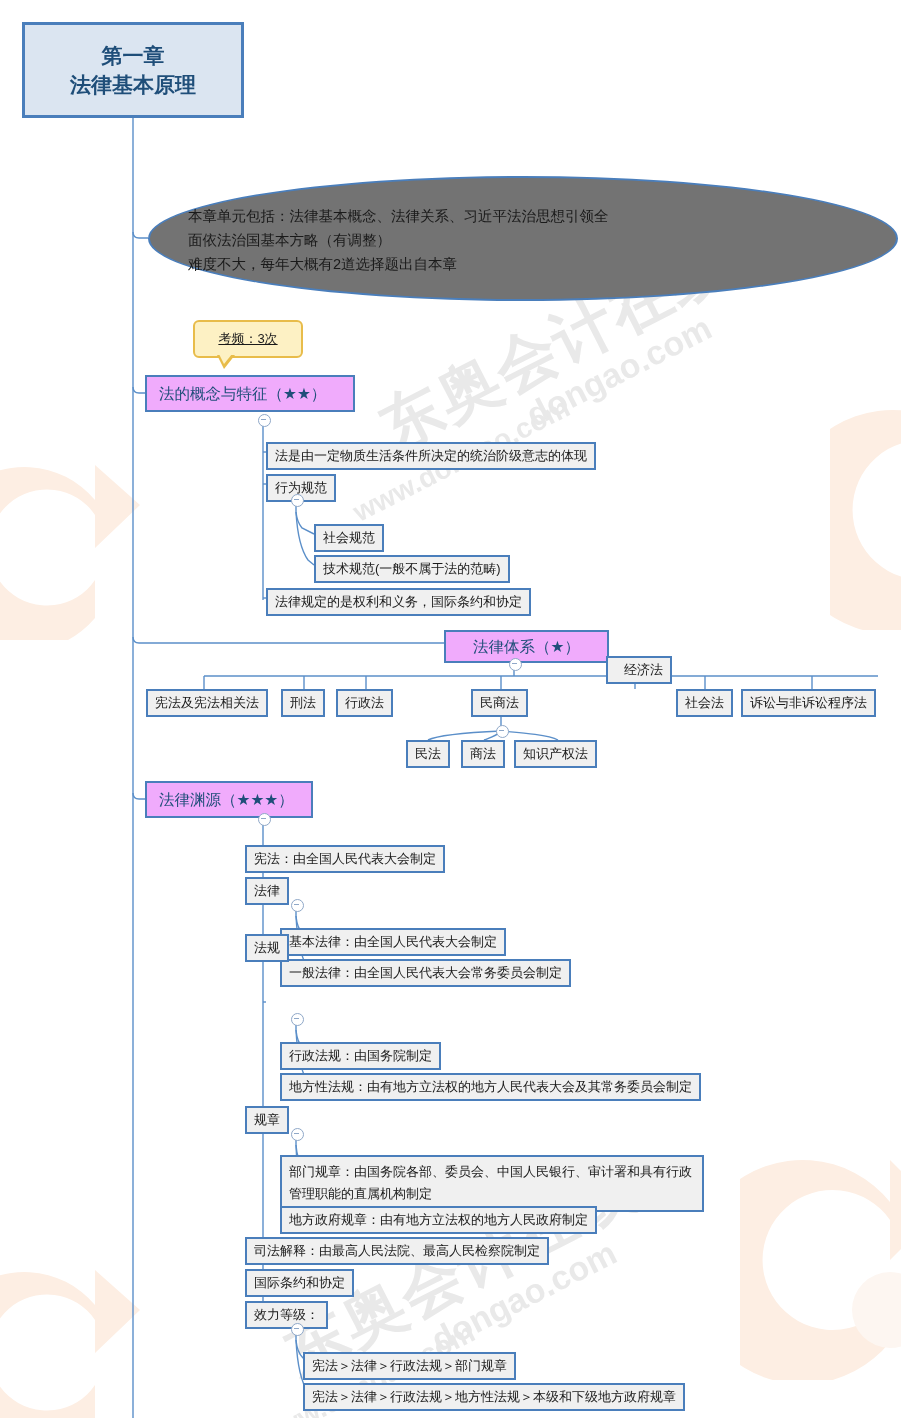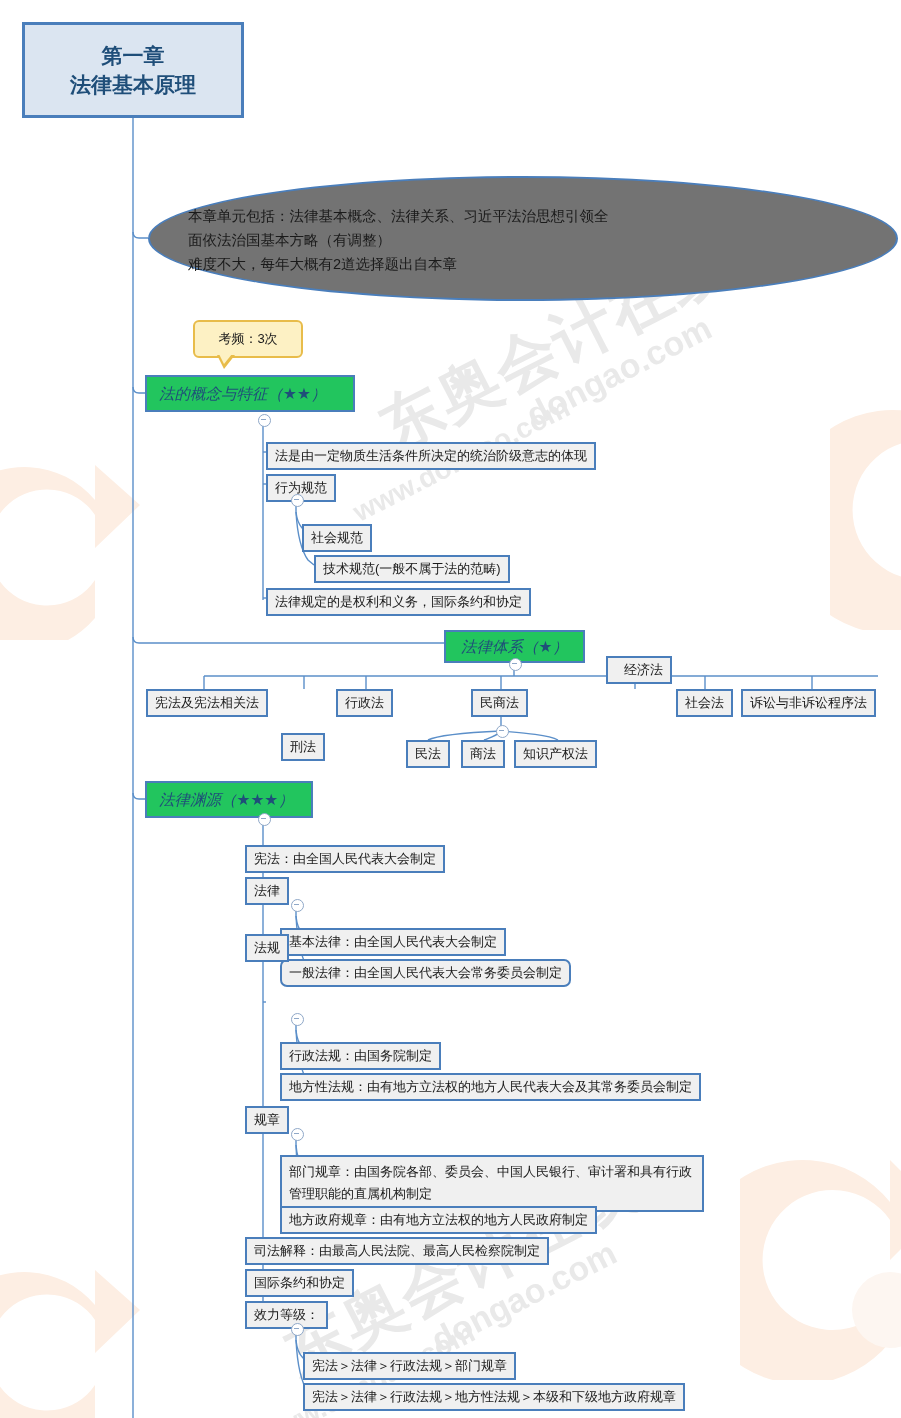--- a/index.html
+++ b/index.html
@@ -15,42 +15,42 @@
 
   
   #wires{position:absolute;left:0;top:0;width:901px;height:1418px;z-index:1;}
 
   
   .node{position:absolute;z-index:3;box-sizing:border-box;
         border:2px solid #4a7ebb;background:#f0f0f0;color:#1a1a1a;
         display:flex;align-items:center;
         font-size:13px;line-height:17px;white-space:nowrap;
         padding:3px 7px 4px 7px;}
-  .node.blue{background:#22c55e;font-style:italic;}
+  .node.blue{background:#f0abfc;}
   .node.wrap{white-space:normal;display:block;}
 
   
   #root{position:absolute;left:22px;top:22px;width:222px;height:96px;
         border:3px solid #4a7ebb;background:#dbe5f1;z-index:3;
         display:flex;flex-direction:column;align-items:center;justify-content:center;
         color:#1f4e79;font-weight:bold;font-size:21px;line-height:29px;
         box-sizing:border-box;}
 
   
   #ellipse{position:absolute;left:148px;top:176px;width:750px;height:125px;
            border:2px solid #4a7ebb;background:#737373;border-radius:50%;
            z-index:3;box-sizing:border-box;}
   #ellipse .etxt{position:absolute;left:38px;top:26px;width:650px;
                  font-size:14.5px;line-height:24px;color:#1a1a1a;}
 
   
   #callout{position:absolute;left:193px;top:320px;width:110px;height:38px;
            background:#fdf1c4;border:2px solid #e8bc4a;border-radius:6px;
            z-index:4;display:flex;align-items:center;justify-content:center;
-           font-size:13px;color:#1a1a1a;box-sizing:border-box;}
+           font-size:13px;color:#1a1a1a;box-sizing:border-box;text-decoration:underline;}
   #callout .tail{position:absolute;left:22px;bottom:-13px;width:0;height:0;
                  border-left:7px solid transparent;border-right:11px solid transparent;
                  border-top:14px solid #e8bc4a;}
   #callout .tail:after{content:"";position:absolute;left:-5px;top:-15px;width:0;height:0;
                  border-left:5px solid transparent;border-right:8px solid transparent;
                  border-top:10px solid #fdf1c4;}
 
   
   .h1node{font-size:15.5px;color:#1f4e79;padding:5px 12px 6px 12px;}
 
@@ -196,47 +196,47 @@
     <span>考频：3次</span>
     <span class="tail"></span>
   </div>
 
   <div class="node blue h1node" style="left:145px;top:375px;width:210px;height:37px;">法的概念与特征（★★）</div>
 
   <div class="node" style="left:266px;top:442px;">法是由一定物质生活条件所决定的统治阶级意志的体现</div>
 
   <div class="node" style="left:266px;top:474px;">行为规范</div>
 
-  <div class="node" style="left:302px;top:524px;">社会规范</div>
+  <div class="node" style="left:314px;top:524px;">社会规范</div>
 
   <div class="node" style="left:314px;top:555px;">技术规范(一般不属于法的范畴)</div>
 
   <div class="node" style="left:266px;top:588px;">法律规定的是权利和义务，国际条约和协定</div>
 
-  <div class="node blue h1node" style="left:444px;top:630px;width:141px;height:33px;justify-content:center;">法律体系（★）</div>
+  <div class="node blue h1node" style="left:444px;top:630px;width:165px;height:33px;justify-content:center;">法律体系（★）</div>
 
   <div class="node" style="left:146px;top:689px;">宪法及宪法相关法</div>
-  <div class="node" style="left:281px;top:689px;margin-top:44px;">刑法</div>
+  <div class="node" style="left:281px;top:689px;">刑法</div>
   <div class="node" style="left:336px;top:689px;">行政法</div>
   <div class="node" style="left:471px;top:689px;">民商法</div>
   <div class="node" style="left:606px;top:656px;padding-left:16px;">经济法</div>
   <div class="node" style="left:676px;top:689px;">社会法</div>
   <div class="node" style="left:741px;top:689px;">诉讼与非诉讼程序法</div>
 
   <div class="node" style="left:406px;top:740px;">民法</div>
   <div class="node" style="left:461px;top:740px;">商法</div>
   <div class="node" style="left:514px;top:740px;">知识产权法</div>
 
   <div class="node blue h1node" style="left:145px;top:781px;width:168px;height:37px;">法律渊源（★★★）</div>
 
   <div class="node" style="left:245px;top:845px;">宪法：由全国人民代表大会制定</div>
 
   <div class="node" style="left:245px;top:877px;">法律</div>
   <div class="node" style="left:280px;top:928px;">基本法律：由全国人民代表大会制定</div>
-  <div class="node" style="left:280px;top:959px;border-radius:7px;">一般法律：由全国人民代表大会常务委员会制定</div>
+  <div class="node" style="left:280px;top:959px;">一般法律：由全国人民代表大会常务委员会制定</div>
 
   <div class="node" style="left:245px;top:934px;">法规</div>
   <div class="node" style="left:280px;top:1042px;">行政法规：由国务院制定</div>
   <div class="node" style="left:280px;top:1073px;">地方性法规：由有地方立法权的地方人民代表大会及其常务委员会制定</div>
 
   <div class="node" style="left:245px;top:1106px;">规章</div>
   <div class="node wrap" style="left:280px;top:1155px;width:424px;line-height:22px;padding:4px 7px 5px 7px;">部门规章：由国务院各部、委员会、中国人民银行、审计署和具有行政管理职能的直属机构制定</div>
   <div class="node" style="left:280px;top:1206px;text-align:right;">地方政府规章：由有地方立法权的地方人民政府制定</div>
 
   <div class="node" style="left:245px;top:1237px;">司法解释：由最高人民法院、最高人民检察院制定</div>

